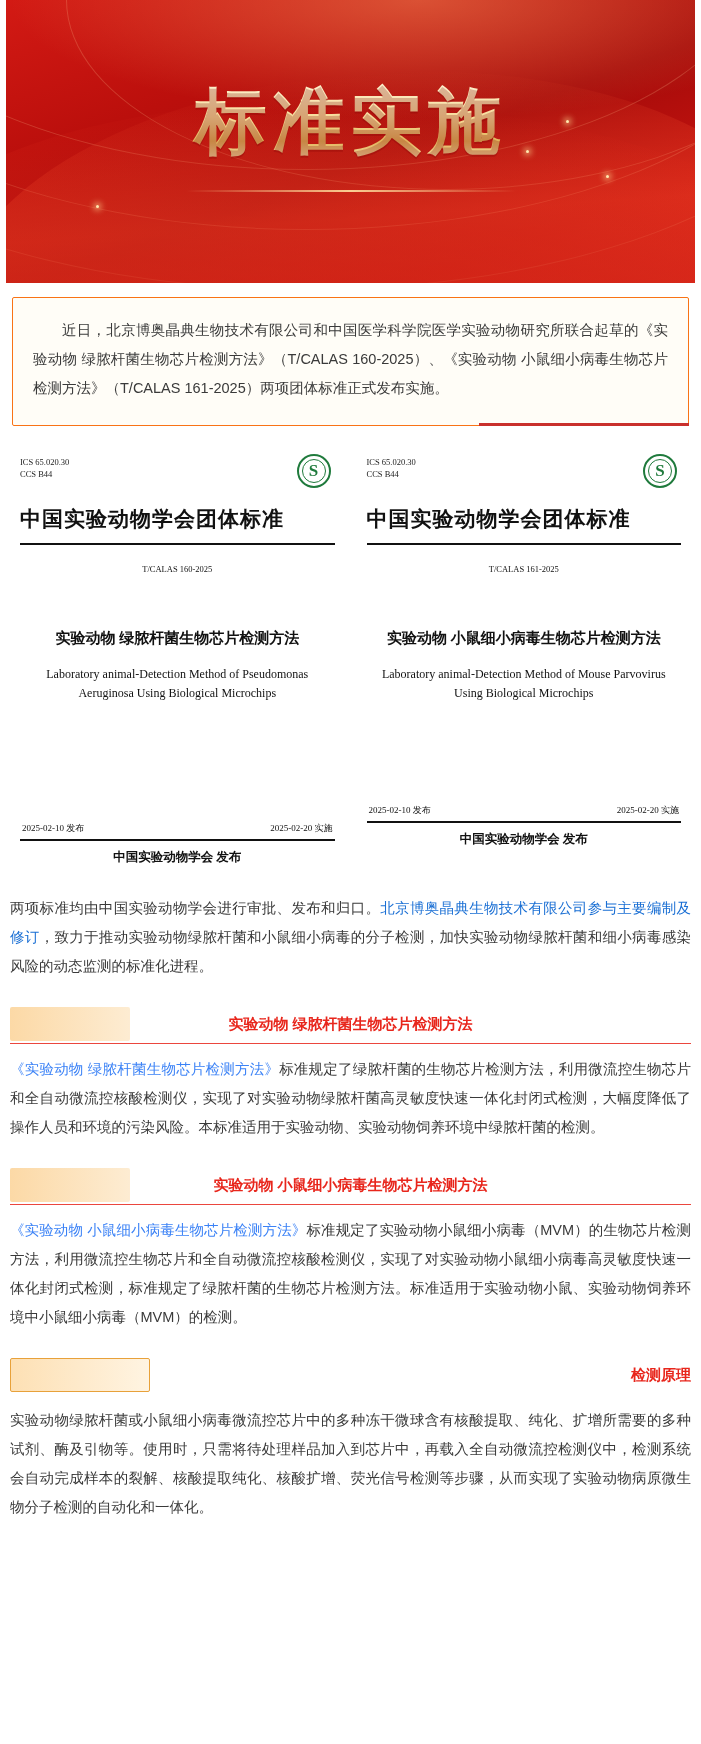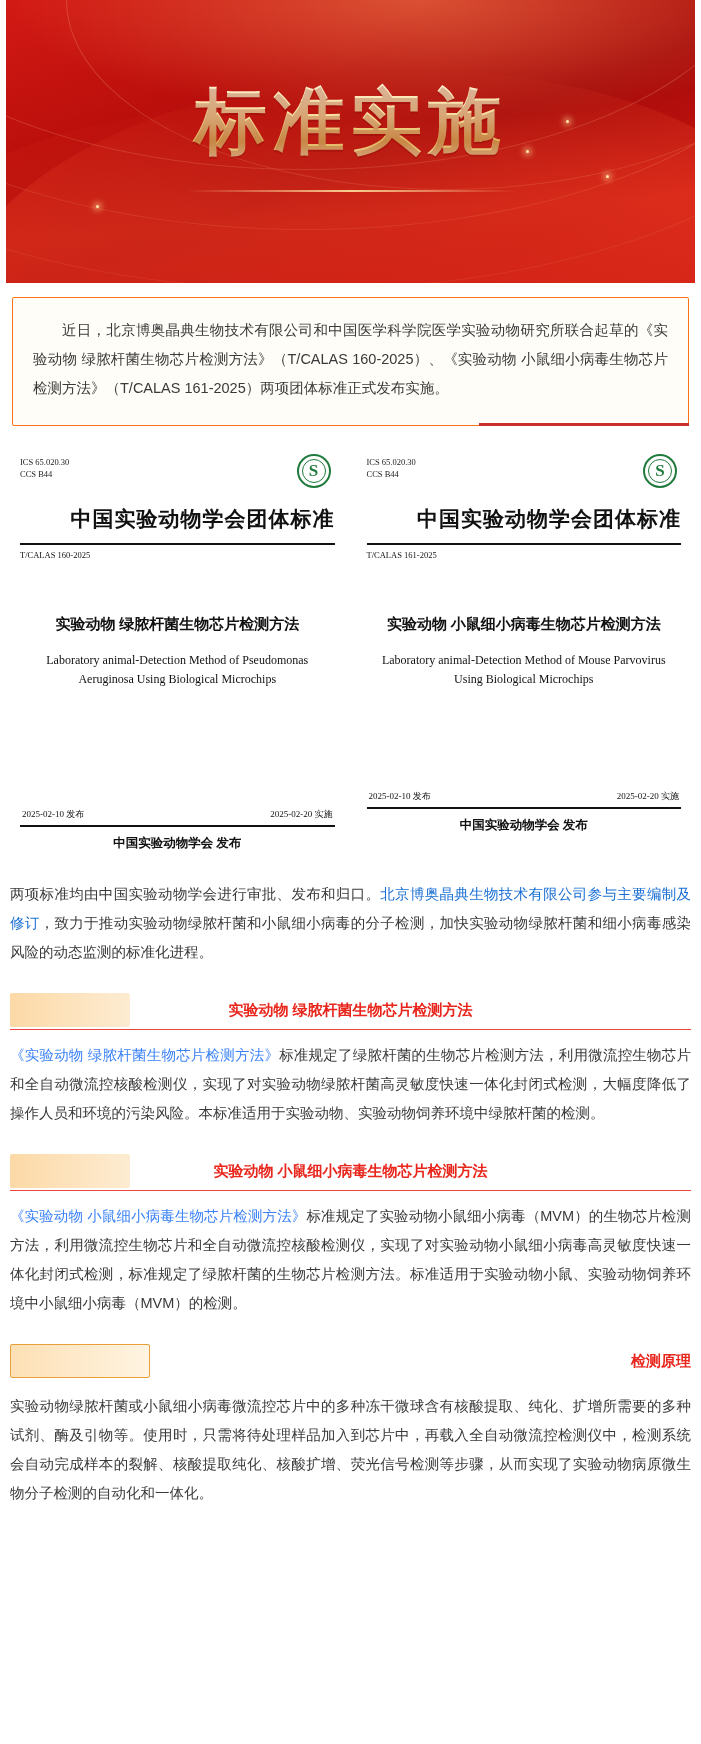--- a/index.html
+++ b/index.html
@@ -123,32 +123,32 @@
     display: flex; align-items: center; justify-content: center;
     color: #1f7a3c; font-size: 17px; font-weight: bold;
     font-family: "Liberation Serif", serif;
   }
   .cover .emblem .ring {
     position:absolute; left:3px; top:3px; right:3px; bottom:3px;
     border-radius:50%; border:1px solid #1f7a3c;
   }
   .cover .org {
     margin-top: 24px;
-    text-align: right;
+    text-align: left;
     font-size: 21px;
     font-weight: bold;
     letter-spacing: 1px;
   }
   .cover .rule {
     margin-top: 10px;
     height: 2px; background: #111;
   }
   .cover .code {
-    margin-top: 5px;
-    text-align: left;
+    margin-top: 19px;
+    text-align: center;
     font-size: 8.5px;
   }
   .cover .name {
     margin-top: 52px;
     text-align: center;
     font-size: 15px;
     font-weight: bold;
     line-height: 1.7;
   }
   .cover .name-en {

